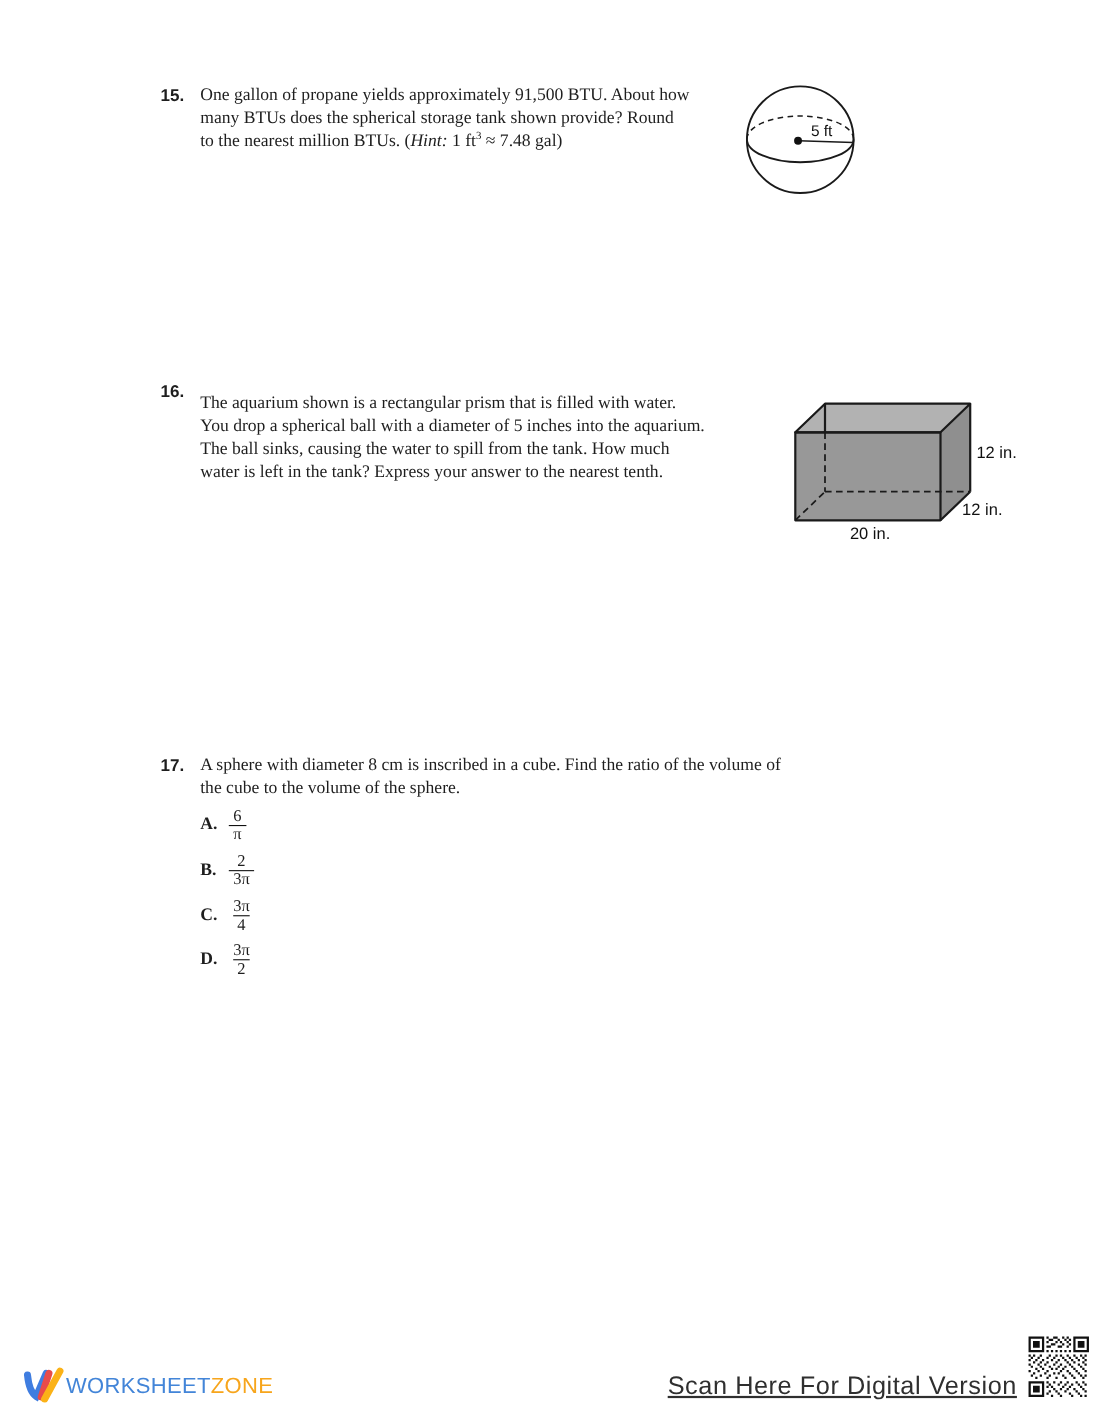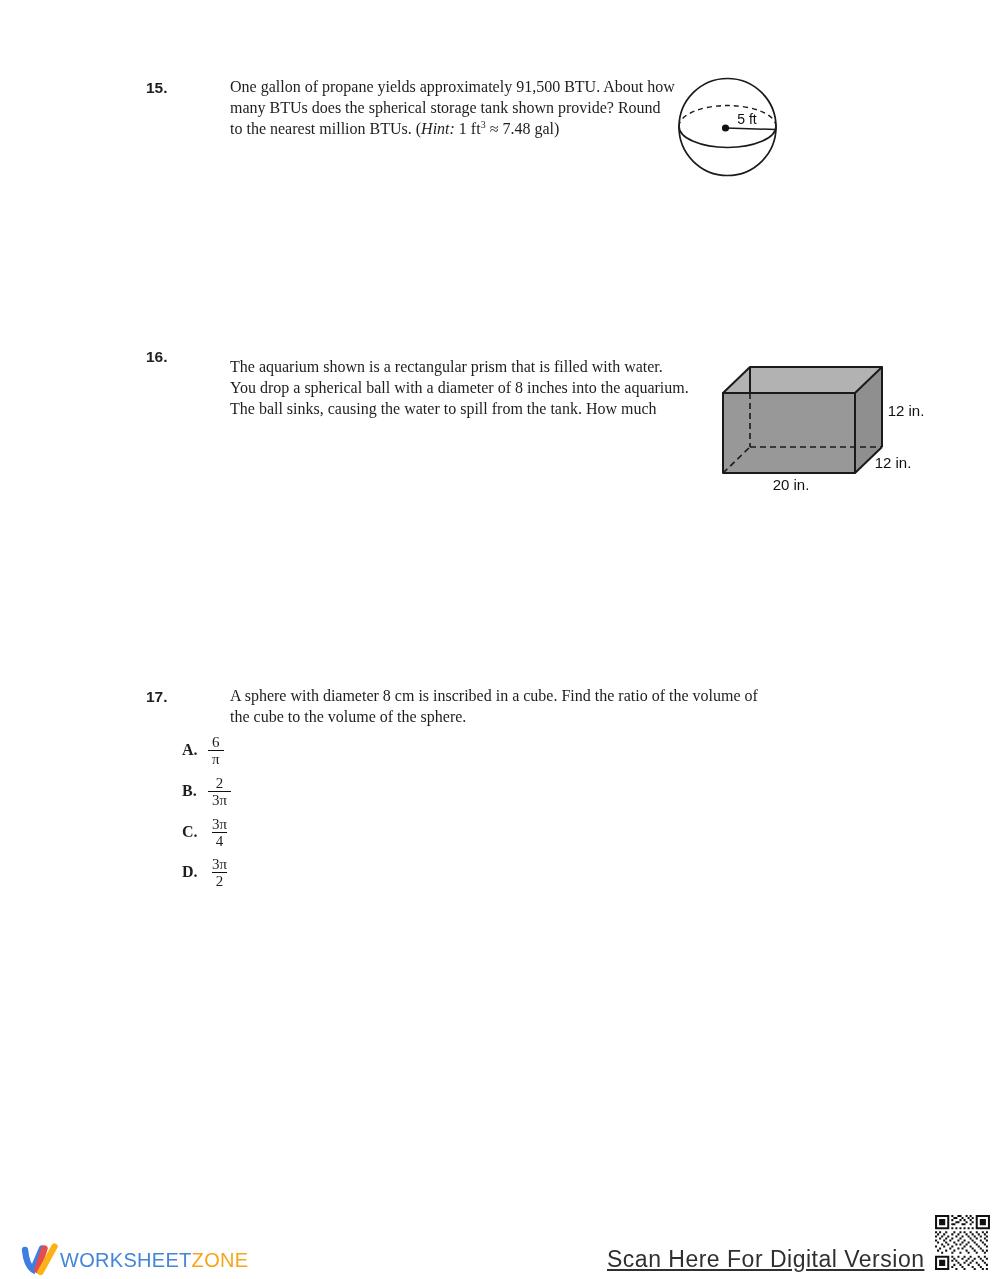--- a/index.html
+++ b/index.html
@@ -1,20 +1,20 @@
 <!DOCTYPE html>
 <html><head>
 <meta charset="utf-8">
 <style>
   html,body{margin:0;padding:0;background:#ffffff;}
   .page{position:relative;width:1000px;height:1279px;background:#ffffff;overflow:hidden;
         font-family:"Liberation Serif",serif;color:#1e1e1e;}
   .abs{position:absolute;}
   .pnum{font-family:"Liberation Sans",sans-serif;font-weight:bold;font-size:15.5px;line-height:21px;}
-  .ptext .line{font-size:16px;line-height:21px;white-space:nowrap;margin-left:48px;}
+  .ptext .line{font-size:16px;line-height:21px;white-space:nowrap;}
   .hint{font-style:italic;}
   sup{font-size:10px;vertical-align:super;line-height:0;}
   .option{display:flex;align-items:center;height:34px;}
   .opt-label{font-weight:bold;font-size:16px;width:26px;}
   .frac{display:inline-flex;flex-direction:column;align-items:center;font-size:15px;line-height:16px;}
   .frac .den{border-top:1.4px solid #111;}
   .frac .num,.frac .den{padding:0 4px;}
   .svg-label{font-family:"Liberation Sans",sans-serif;fill:#111;}
   .brand{font-family:"Liberation Sans",sans-serif;font-weight:normal;font-size:20px;letter-spacing:.3px;white-space:nowrap;}
   .brand .w1{color:#4385d8;}
@@ -38,22 +38,23 @@
     <path d="M19 66.5 A48.5 21 0 0 1 116 66.5" fill="none" stroke="#1a1a1a" stroke-width="1.4" stroke-dasharray="5 4"></path>
     <path d="M19 66.5 A48.5 21 0 0 0 116 66.5" fill="none" stroke="#1a1a1a" stroke-width="1.7"></path>
     <line x1="66" y1="68" x2="115.5" y2="69.5" stroke="#1a1a1a" stroke-width="1.5"></line>
     <circle cx="65.5" cy="68" r="3.6" fill="#111"></circle>
     <text class="svg-label" x="87" y="64" font-size="14" text-anchor="middle">5 ft</text>
   </svg>
 
   <div class="abs pnum" style="left:146px;top:346px">16.</div>
   <div class="abs ptext" style="left:182px;top:356px">
     <div class="line">The aquarium shown is a rectangular prism that is filled with water.</div>
-    <div class="line">You drop a spherical ball with a diameter of 8 inches into the aquarium.</div>
+    <div class="line">You drop a spherical ball with a diameter of 5 inches into the aquarium.</div>
     <div class="line">The ball sinks, causing the water to spill from the tank. How much</div>
+    <div class="line">water is left in the tank? Express your answer to the nearest tenth.</div>
   </div>
 
   <svg class="abs" style="left:700px;top:355px" width="250" height="145" viewBox="0 0 250 145">
 
     <polygon points="23,38 155,38 182,12 50,12" fill="#b2b2b2"></polygon>
     <polygon points="155,38 182,12 182,92 155,118" fill="#8f8f8f"></polygon>
     <polygon points="23,38 155,38 155,118 23,118" fill="#989898"></polygon>
 
     <g stroke="#1a1a1a" stroke-width="1.6" stroke-dasharray="6 4" fill="none">
       <line x1="50" y1="38" x2="50" y2="92"></line>

